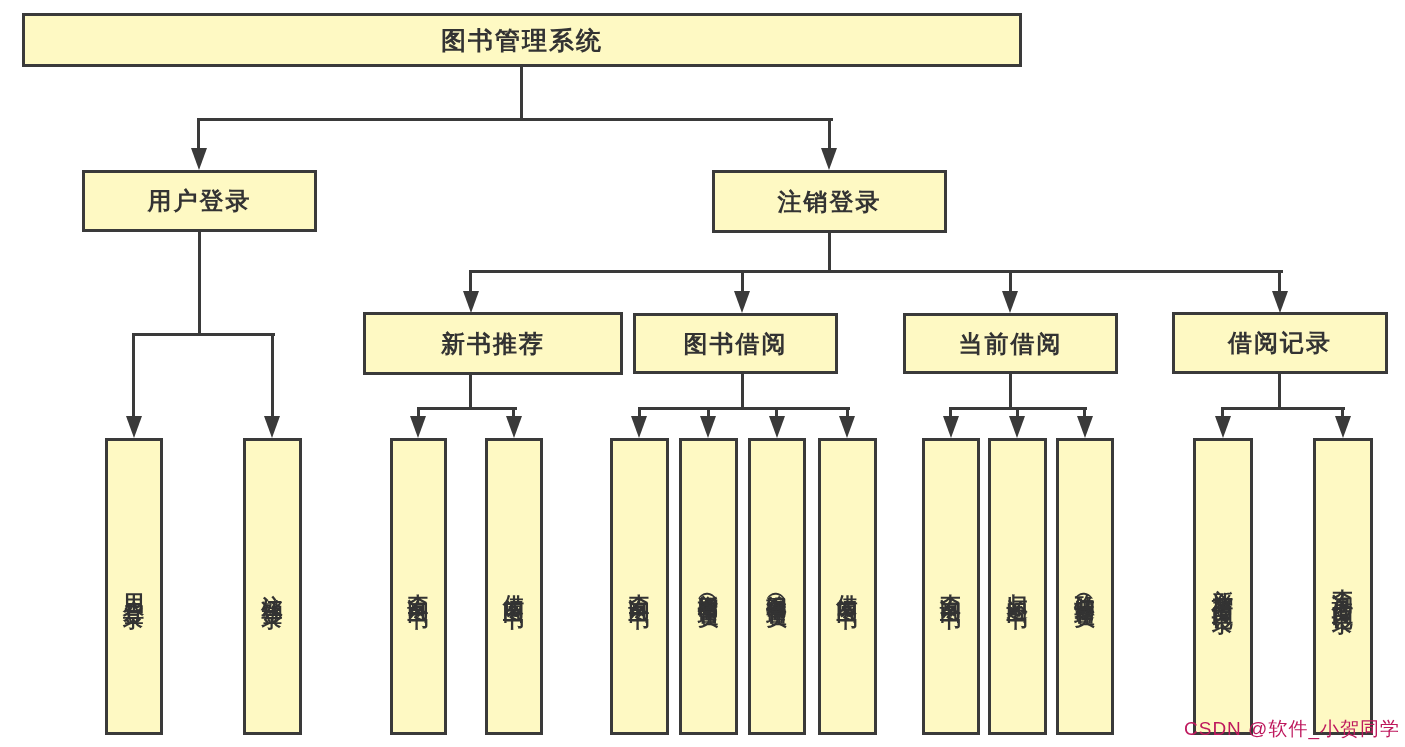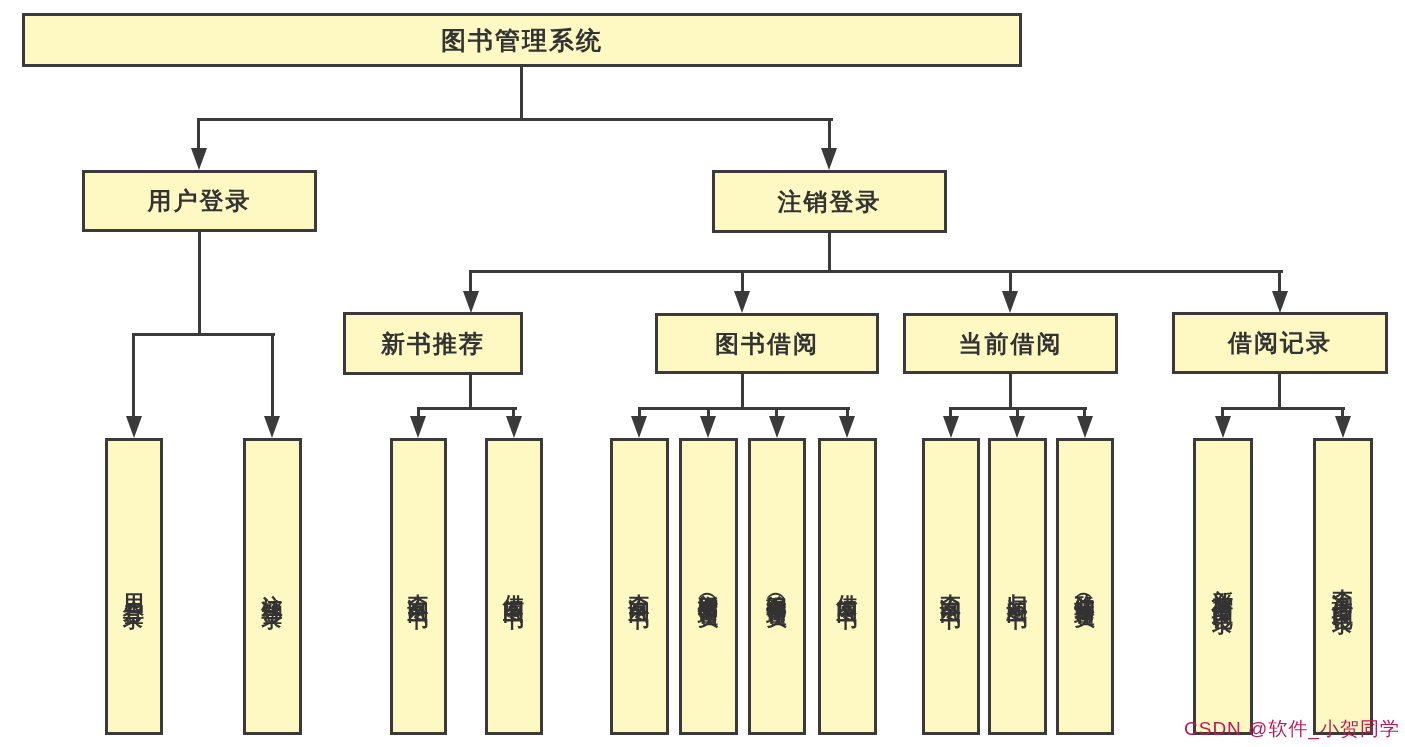--- a/index.html
+++ b/index.html
@@ -126,24 +126,24 @@
     <span>图书管理系统</span>
   </div>
 
   <div class="node hnode" style="left:82px;top:170px;width:235px;height:62px">
     <span>用户登录</span>
   </div>
   <div class="node hnode" style="left:712px;top:170px;width:235px;height:63px">
     <span>注销登录</span>
   </div>
 
-  <div class="node hnode" style="left:343px;top:312px;width:180px;height:63px">
+  <div class="node hnode" style="left:363px;top:312px;width:260px;height:63px">
     <span>新书推荐</span>
   </div>
-  <div class="node hnode" style="left:655px;top:313px;width:224px;height:61px">
+  <div class="node hnode" style="left:633px;top:313px;width:205px;height:61px">
     <span>图书借阅</span>
   </div>
   <div class="node hnode" style="left:1172px;top:312px;width:216px;height:62px">
     <span>借阅记录</span>
   </div>
   <div class="node hnode" style="left:903px;top:313px;width:215px;height:61px">
     <span>当前借阅</span>
   </div>
 
   <div class="node vnode" style="left:105px;top:438px;width:58px;height:297px">

